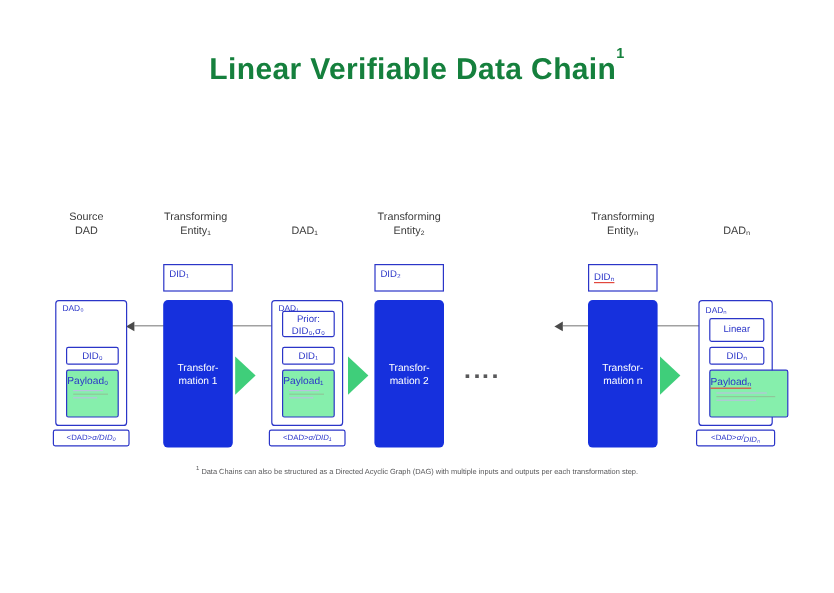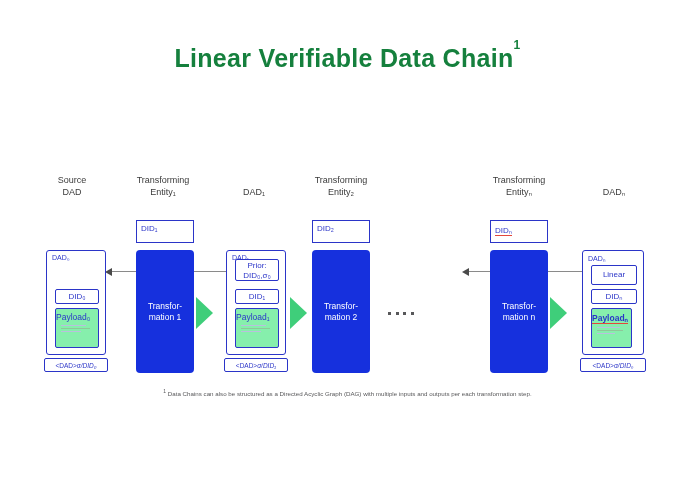--- a/index.html
+++ b/index.html
@@ -312,21 +312,21 @@
   </div>
 
   <div class="dad-card" style="left:582px; top:250px; width:62px; height:105px;">
     <div class="card-title">DADₙ</div>
     <div class="inner-box" style="left:8px; top:14px; width:46px; height:20px;">
       <span>Linear</span>
     </div>
     <div class="inner-box" style="left:8px; top:38px; width:46px; height:15px;">
       <span>DIDₙ</span>
     </div>
-    <div class="payload-box spell" style="left:8px; top:57px; width:41px; height:40px;font-weight:bold;">
+    <div class="payload-box spell" style="left:8px; top:57px; width:66px; height:40px;">
       <span class="plabel">Payloadₙ</span>
       <div class="plines">
         <div class="pline" style="width:78%"></div>
         <div class="pline g" style="width:90%"></div>
         <div class="pline" style="width:62%"></div>
       </div>
     </div>
   </div>
   <div class="sig-box" style="left:580px; top:358px; width:66px; height:14px;">
     <span>&lt;DAD&gt;</span>

